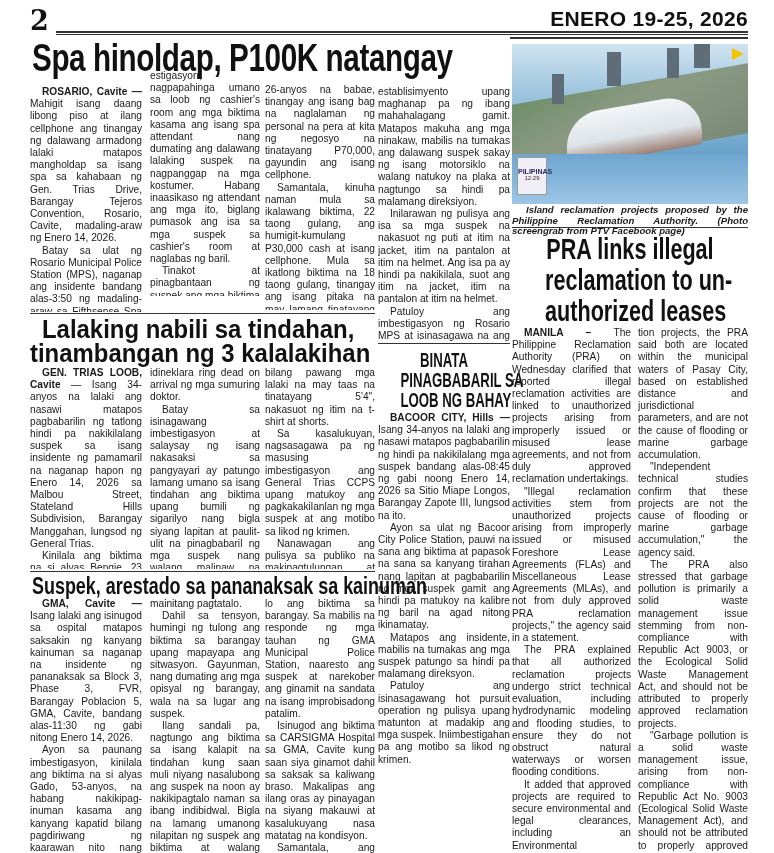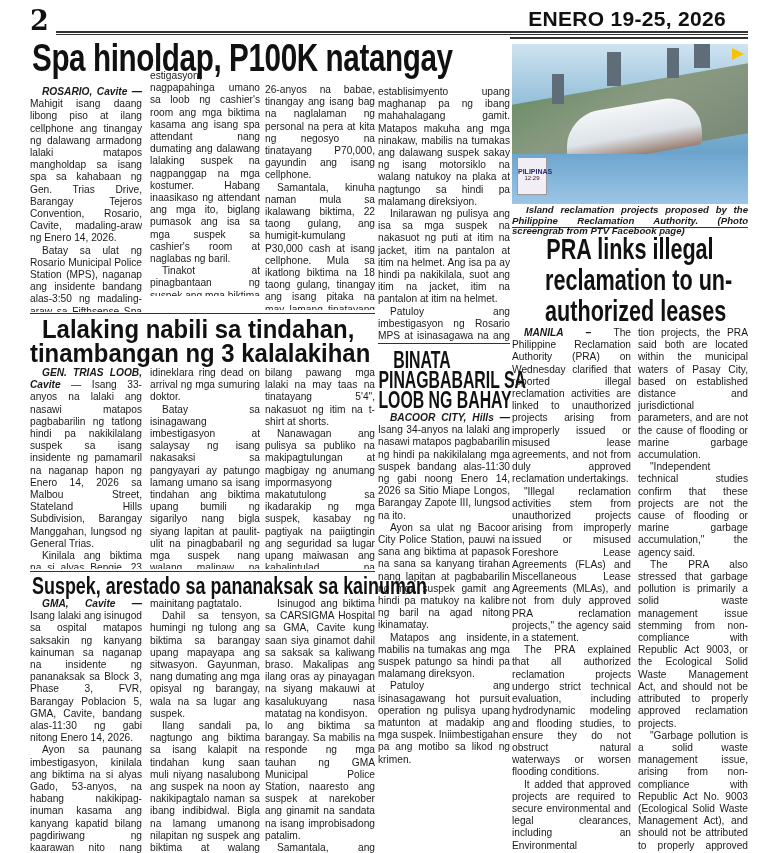--- a/index.html
+++ b/index.html
@@ -5,45 +5,45 @@
   * { box-sizing: border-box; margin: 0; padding: 0; }
   html, body { width: 774px; height: 853px; background: #ffffff; overflow: hidden; }
   body { position: relative; font-family: "Liberation Sans", sans-serif; color: #1a1a1a; }
 
   .abs { position: absolute; }
 
   
   .page-num { left: 30px; top: 6px; font-family: "DejaVu Serif", serif; font-weight: bold; font-size: 27px; line-height: 30px; color: #111; }
   .rule-top { left: 56px; top: 31px; width: 192px; height: 4px; border-top: 2px solid #333; border-bottom: 1px solid #333; }
   .rule-top2 { left: 248px; top: 31px; width: 500px; height: 4px; border-top: 2px solid #333; border-bottom: 1px solid #333; }
-  .date { left: 508px; top: 8px; width: 218px; text-align: right; font-family: "Liberation Sans", sans-serif; font-weight: bold; font-size: 21px; line-height: 22px; color: #111; letter-spacing: 0.3px; }
+  .date { left: 530px; top: 8px; width: 218px; text-align: right; font-family: "Liberation Sans", sans-serif; font-weight: bold; font-size: 21px; line-height: 22px; color: #111; letter-spacing: 0.3px; }
   .rule-photo { left: 510px; top: 37px; width: 238px; height: 2px; background: #333; }
 
   
   .hl { font-family: "Liberation Sans", sans-serif; font-weight: bold; color: #111; transform-origin: left top; white-space: nowrap; }
   .hl-spa { left: 32px; top: 38px; font-size: 38px; line-height: 40px; transform: scaleX(0.78); letter-spacing: -0.5px; }
   .hl-lalaking { left: 42px; top: 316px; font-size: 26px; line-height: 26px; transform: scaleX(0.92); }
   .hl-lalaking2 { left: 30px; top: 340px; font-size: 26px; line-height: 26px; transform: scaleX(0.92); }
   .hl-suspek { left: 32px; top: 574px; font-size: 23px; line-height: 24px; transform: scaleX(0.78); }
   .hl-pra { left: 512px; top: 233px; width: 236px; text-align: center; font-size: 30px; line-height: 31px; }
   .hl-pra span { display: block; white-space: nowrap; transform: scaleX(0.72); transform-origin: center top; }
-  .hl-binata { left: 356px; top: 350px; width: 132px; text-align: center; font-size: 24px; line-height: 20px; }
+  .hl-binata { left: 378px; top: 350px; width: 132px; text-align: center; font-size: 20px; line-height: 20px; }
   .hl-binata span { display: block; white-space: nowrap; transform: scaleX(0.66); transform-origin: center top; }
 
   
   .hrule { height: 1px; background: #333; }
   .r1 { left: 30px; top: 313px; width: 345px; }
   .r2 { left: 30px; top: 571px; width: 345px; }
   .r3 { left: 378px; top: 343px; width: 132px; }
   .r4 { left: 512px; top: 227px; width: 236px; }
 
   
   .col { font-size: 10.2px; line-height: 12.2px; color: #1a1a1a; text-align: justify; hyphens: manual; overflow: hidden; }
   .col p { text-indent: 12px; }
-  .col .lead { font-weight: bold; font-style: italic; }
+  .col .lead { font-weight: bold; }
 
   .c-spa1 { left: 30px; top: 86px; width: 112px; height: 226px; }
   .c-spa2 { left: 150px; top: 70px; width: 110px; height: 226px; }
   .c-spa3 { left: 265px; top: 84px; width: 110px; height: 226px; }
   .c-spa4 { left: 378px; top: 86px; width: 132px; height: 256px; }
 
   .c-lal1 { left: 30px; top: 367px; width: 112px; height: 202px; }
   .c-lal2 { left: 150px; top: 367px; width: 110px; height: 202px; }
   .c-lal3 { left: 265px; top: 367px; width: 110px; height: 202px; }
 
@@ -96,62 +96,63 @@
   <p style="text-indent:0">establisimyento upang maghanap pa ng ibang mahahalagang gamit. Matapos makuha ang mga ninakaw, mabilis na tumakas ang dalawang suspek sakay ng isang motorsiklo na walang natukoy na plaka at nagtungo sa hindi pa malamang direksiyon.</p>
   <p>Inilarawan ng pulisya ang isa sa mga suspek na nakasuot ng puti at itim na jacket, itim na pantalon at itim na helmet. Ang isa pa ay hindi pa nakikilala, suot ang itim na jacket, itim na pantalon at itim na helmet.</p>
   <p>Patuloy ang imbestigasyon ng Rosario MPS at isinasagawa na ang follow-up operations upang matukoy at madakip ang mga suspek.</p>
 </div>
 
 <div class="abs hrule r1"></div>
 
 <div class="abs hl hl-lalaking">Lalaking nabili sa tindahan,</div>
 <div class="abs hl hl-lalaking2">tinambangan ng 3 kalalakihan</div>
 <div class="abs col c-lal1">
-  <p><span class="lead">GEN. TRIAS LOOB, Cavite</span> <span>— Isang 33-anyos na lalaki ang nasawi matapos pagbabarilin ng tatlong hindi pa nakikilalang suspek sa isang insidente ng pamamaril na naganap hapon ng Enero 14, 2026 sa Malbou Street, Stateland Hills Subdivision, Barangay Manggahan, lungsod ng General Trias.</span></p>
+  <p><span class="lead">GEN. TRIAS LOOB, Cavite</span> <span>— Isang 34-anyos na lalaki ang nasawi matapos pagbabarilin ng tatlong hindi pa nakikilalang suspek sa isang insidente ng pamamaril na naganap hapon ng Enero 14, 2026 sa Malbou Street, Stateland Hills Subdivision, Barangay Manggahan, lungsod ng General Trias.</span></p>
   <p>Kinilala ang biktima na si alyas Bengie, 23 taong gulang, na nagtamo ng maraming tama ng bala sa iba't ibang bahagi ng kanyang katawan. Agad siyang isinugod sa pinakamalapit na pagamutan subalit</p>
 </div>
 <div class="abs col c-lal2">
   <p style="text-indent:0">idineklara ring dead on arrival ng mga sumuring doktor.</p>
   <p>Batay sa isinagawang imbestigasyon at salaysay ng isang nakasaksi sa pangyayari ay patungo lamang umano sa isang tindahan ang biktima upang bumili ng sigarilyo nang bigla siyang lapitan at paulit-ulit na pinagbabaril ng mga suspek nang walang malinaw na dahilan.</p>
 
 </div>
 <div class="abs col c-lal3">
   <p style="text-indent:0">bilang pawang mga lalaki na may taas na tinatayang 5'4", nakasuot ng itim na t-shirt at shorts.</p>
+  <p>Sa kasalukuyan, nagsasagawa pa ng masusing imbestigasyon ang General Trias CCPS upang matukoy ang pagkakakilanlan ng mga suspek at ang motibo sa likod ng krimen.</p>
   <p>Nanawagan ang pulisya sa publiko na makipagtulungan at magbigay ng anumang impormasyong makatutulong sa ikadarakip ng mga suspek, kasabay ng pagtiyak na paiigtingin ang seguridad sa lugar upang maiwasan ang kahalintulad na insidente.</p>
 </div>
 
 <div class="abs hrule r3"></div>
 <div class="abs hl hl-binata">
   <span>BINATA</span>
   <span>PINAGBABARIL SA</span>
   <span>LOOB NG BAHAY</span>
 </div>
 <div class="abs col c-bin">
-  <p><span class="lead">BACOOR CITY, Hills —</span> <span>Isang 34-anyos na lalaki ang nasawi matapos pagbabarilin ng hindi pa nakikilalang mga suspek bandang alas-11:30 ng gabi noong Enero 14, 2026 sa Sitio Miape Longos, Barangay Zapote III, lungsod na ito.</span></p>
+  <p><span class="lead">BACOOR CITY, Hills —</span> <span>Isang 34-anyos na lalaki ang nasawi matapos pagbabarilin ng hindi pa nakikilalang mga suspek bandang alas-08:45 ng gabi noong Enero 14, 2026 sa Sitio Miape Longos, Barangay Zapote III, lungsod na ito.</span></p>
   <p>Ayon sa ulat ng Bacoor City Police Station, pauwi na sana ang biktima at papasok na sana sa kanyang tirahan nang lapitan at pagbabarilin ng mga suspek gamit ang hindi pa matukoy na kalibre ng baril na agad nitong ikinamatay.</p>
   <p>Matapos ang insidente, mabilis na tumakas ang mga suspek patungo sa hindi pa malamang direksyon.</p>
   <p>Patuloy ang isinasagawang hot pursuit operation ng pulisya upang matunton at madakip ang mga suspek. Iniimbestigahan pa ang motibo sa likod ng krimen.</p>
 </div>
 
 <div class="abs hrule r2"></div>
 
 <div class="abs hl hl-suspek">Suspek, arestado sa pananaksak sa kainuman</div>
 <div class="abs col c-gma1">
   <p><span class="lead">GMA, Cavite —</span> <span>Isang lalaki ang isinugod sa ospital matapos saksakin ng kanyang kainuman sa naganap na insidente ng pananaksak sa Block 3, Phase 3, FVR, Barangay Poblacion 5, GMA, Cavite, bandang alas-11:30 ng gabi nitong Enero 14, 2026.</span></p>
   <p>Ayon sa paunang imbestigasyon, kinilala ang biktima na si alyas Gado, 53-anyos, na habang nakikipag-inuman kasama ang kanyang kapatid bilang pagdiriwang ng kaarawan nito nang dumating ang suspek na si alyas Rald, 43 taong gulang na diumano'y pinagtawanan at inasar ng suspek ang magkapatid na nauwi sa</p>
 </div>
 <div class="abs col c-gma2">
   <p style="text-indent:0">mainitang pagtatalo.</p>
   <p>Dahil sa tensyon, humingi ng tulong ang biktima sa barangay upang mapayapa ang sitwasyon. Gayunman, nang dumating ang mga opisyal ng barangay, wala na sa lugar ang suspek.</p>
   <p>Ilang sandali pa, nagtungo ang biktima sa isang kalapit na tindahan kung saan muli niyang nasalubong ang suspek na noon ay nakikipagtalo naman sa ibang indibidwal. Bigla na lamang umanong nilapitan ng suspek ang biktima at walang malinaw na dahilan ay sinuntok at sinaksak gamit ang isang matulis at matigas na bagay.</p>
 
 </div>
 <div class="abs col c-gma3">
+  <p style="text-indent:0">lo ang biktima sa barangay. Sa mabilis na responde ng mga tauhan ng GMA Municipal Police Station, naaresto ang suspek at narekober ang ginamit na sandata na isang improbisadong patalim.</p>
   <p>Isinugod ang biktima sa CARSIGMA Hospital sa GMA, Cavite kung saan siya ginamot dahil sa saksak sa kaliwang braso. Makalipas ang ilang oras ay pinayagan na siyang makauwi at kasalukuyang nasa matatag na kondisyon.</p>
-  <p style="text-indent:0">lo ang biktima sa barangay. Sa mabilis na responde ng mga tauhan ng GMA Municipal Police Station, naaresto ang suspek at narekober ang ginamit na sandata na isang improbisadong patalim.</p>
   <p>Samantala, ang suspek ay kasalukuyang nakapiit sa GMA Municipal Police Station at nahaharap sa kasong Attempted Homicide.</p>
 </div>
 
 <div class="abs photo">
   <div class="land"></div>
   <div class="tower" style="left:95px;top:8px;width:14px;height:34px;"></div>
   <div class="tower" style="left:155px;top:4px;width:12px;height:30px;"></div>
   <div class="tower" style="left:182px;top:0;width:16px;height:24px;"></div>
   <div class="tower" style="left:40px;top:30px;width:12px;height:30px;"></div>
   <div class="bldg"></div>

